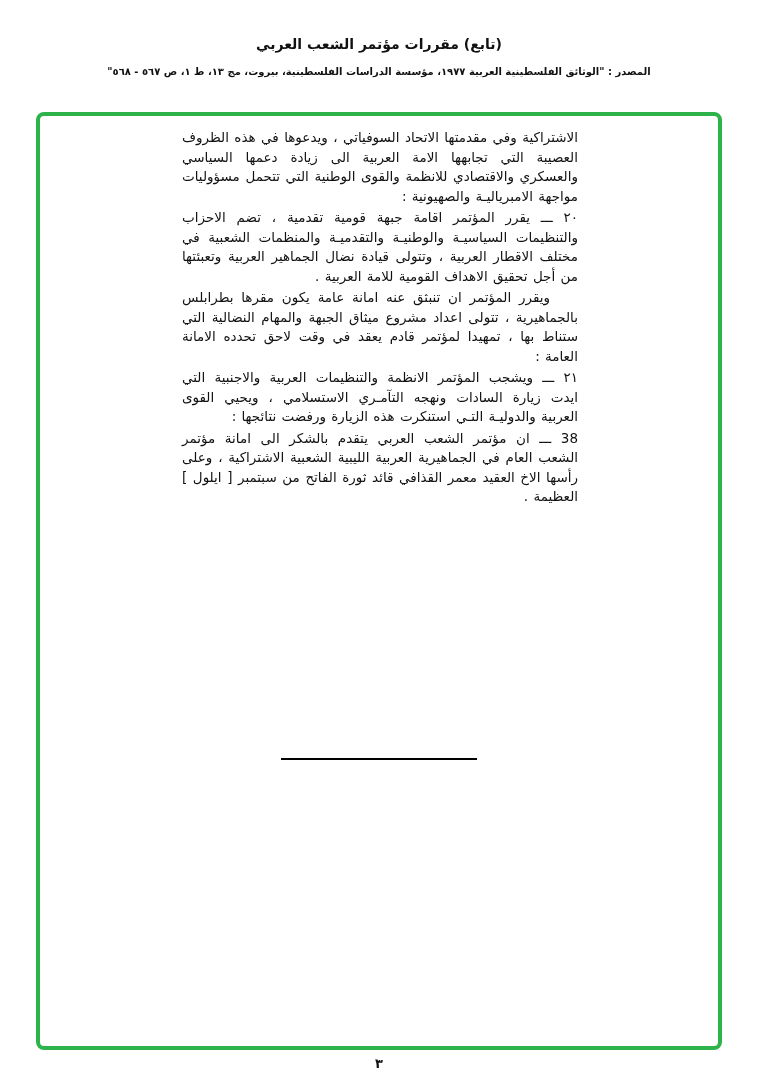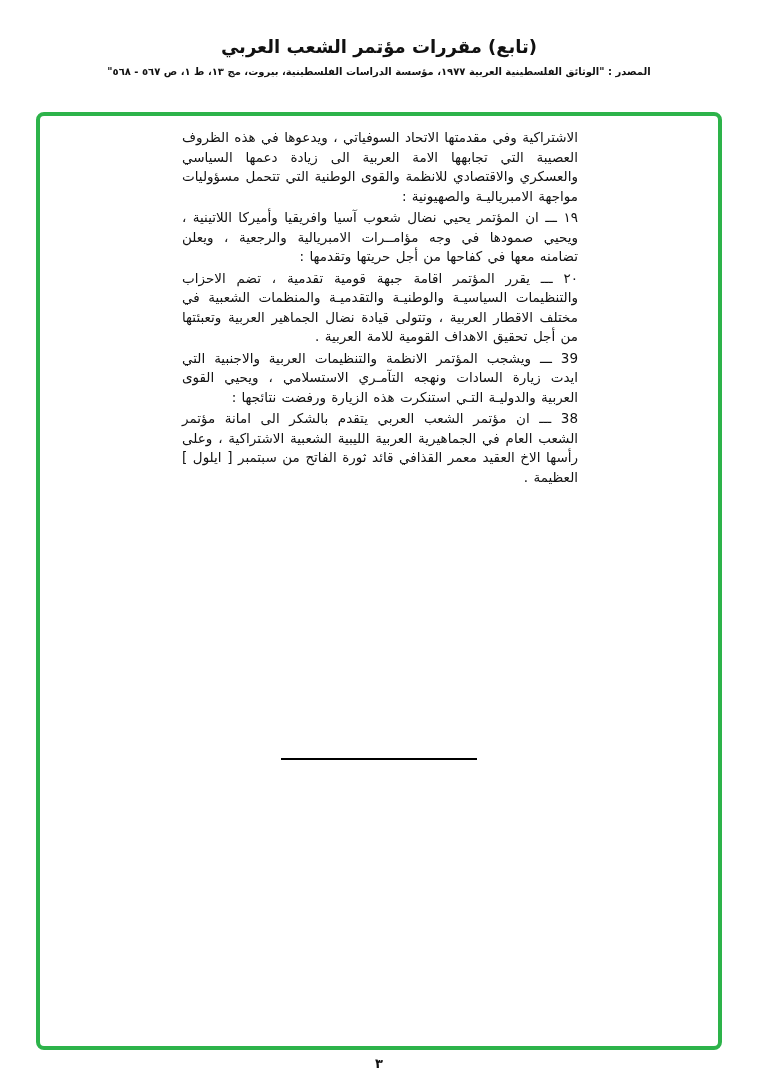--- a/index.html
+++ b/index.html
@@ -16,21 +16,21 @@
     color: #111111;
     overflow: hidden;
     direction: rtl;
   }
   .header-title {
     position: absolute;
     top: 36px;
     left: 0;
     width: 100%;
     text-align: center;
-    font-size: 18px;
+    font-size: 14px;
     font-weight: bold;
     direction: rtl;
   }
   .source-line {
     position: absolute;
     top: 66px;
     left: 0;
     width: 100%;
     text-align: center;
     font-size: 10px;
@@ -90,23 +90,23 @@
 <div class="page" style="color: rgb(17, 17, 17);">
 
   <div class="header-title">(تابع) مقررات مؤتمر الشعب العربي</div>
 
   <div class="source-line">المصدر :  "الوثائق الفلسطينية العربية ١٩٧٧، مؤسسة الدراسات الفلسطينية، بيروت، مج ١٣، ط ١، ص ٥٦٧ - ٥٦٨"</div>
 
   <div class="green-box" style="border-color: rgb(45, 179, 74);"></div>
 
   <div class="document-body">
       <p class="para">الاشتراكية وفي مقدمتها الاتحاد السوفياتي ، ويدعوها في هذه الظروف العصيبة التي تجابهها الامة العربية الى زيادة دعمها السياسي والعسكري والاقتصادي للانظمة والقوى الوطنية التي تتحمل مسؤوليات مواجهة الامبرياليـة والصهيونية :</p>
-      <p class="para">١٩ ـــ ان المؤتمر يحيي نضال شعوب آسيا وافريقيا وأميركا اللاتينية ، ويحيي صمودها في وجه مؤامــرات الامبريالية والرجعية ، ويعلن تضامنه معها في كفاحها من أجل حريتها وتقدمها :</p>
       <p class="para">٢٠ ـــ يقرر المؤتمر اقامة جبهة قومية تقدمية ، تضم الاحزاب والتنظيمات السياسيـة والوطنيـة والتقدميـة والمنظمات الشعبية في مختلف الاقطار العربية ، وتتولى قيادة نضال الجماهير العربية وتعبئتها من أجل تحقيق الاهداف القومية للامة العربية .</p>
-      <p class="para">39 ـــ ويشجب المؤتمر الانظمة والتنظيمات العربية والاجنبية التي ايدت زيارة السادات ونهجه التآمـري الاستسلامي ، ويحيي القوى العربية والدوليـة التـي استنكرت هذه الزيارة ورفضت نتائجها :</p>
+      <p class="para indent">ويقرر المؤتمر ان تنبثق عنه امانة عامة يكون مقرها بطرابلس بالجماهيرية ، تتولى اعداد مشروع ميثاق الجبهة والمهام النضالية التي ستناط بها ، تمهيدا لمؤتمر قادم يعقد في وقت لاحق تحدده الامانة العامة :</p>
+      <p class="para">٢١ ـــ ويشجب المؤتمر الانظمة والتنظيمات العربية والاجنبية التي ايدت زيارة السادات ونهجه التآمـري الاستسلامي ، ويحيي القوى العربية والدوليـة التـي استنكرت هذه الزيارة ورفضت نتائجها :</p>
       <p class="para">38 ـــ ان مؤتمر الشعب العربي يتقدم بالشكر الى امانة مؤتمر الشعب العام في الجماهيرية العربية الليبية الشعبية الاشتراكية ، وعلى رأسها الاخ العقيد معمر القذافي قائد ثورة الفاتح من سبتمبر [ ايلول ] العظيمة .</p>
     </div>
 
   <div class="divider-line"></div>
 
   <div class="page-number">٣</div>
 
 </div>
 
 </body></html>

